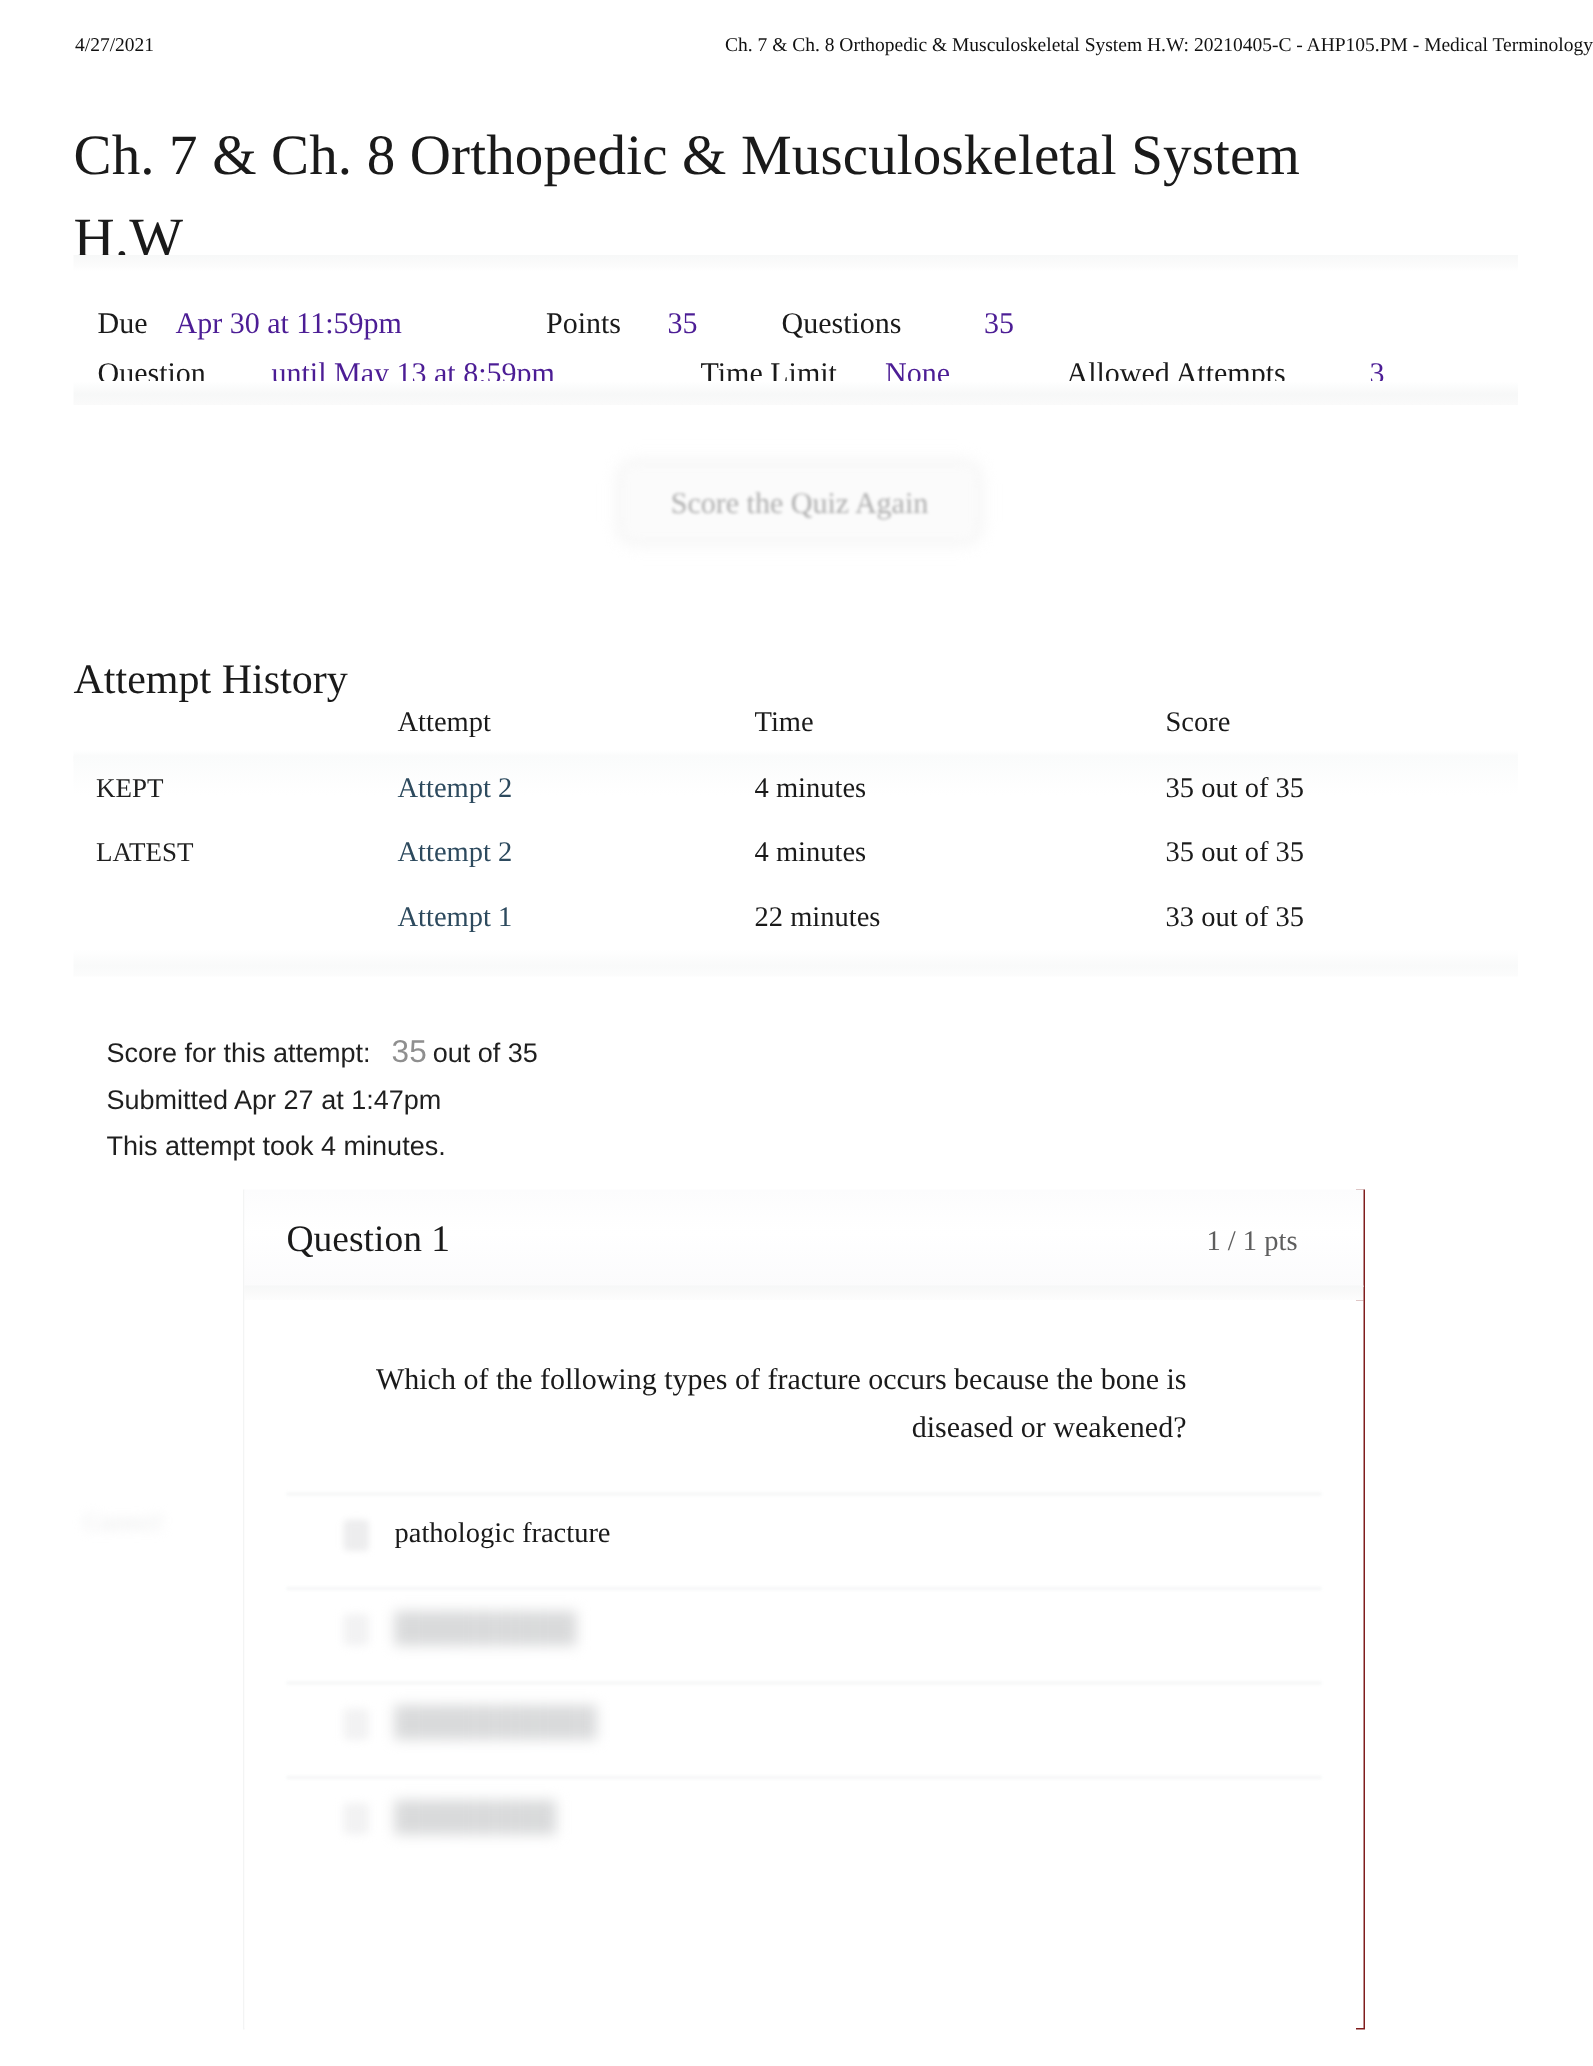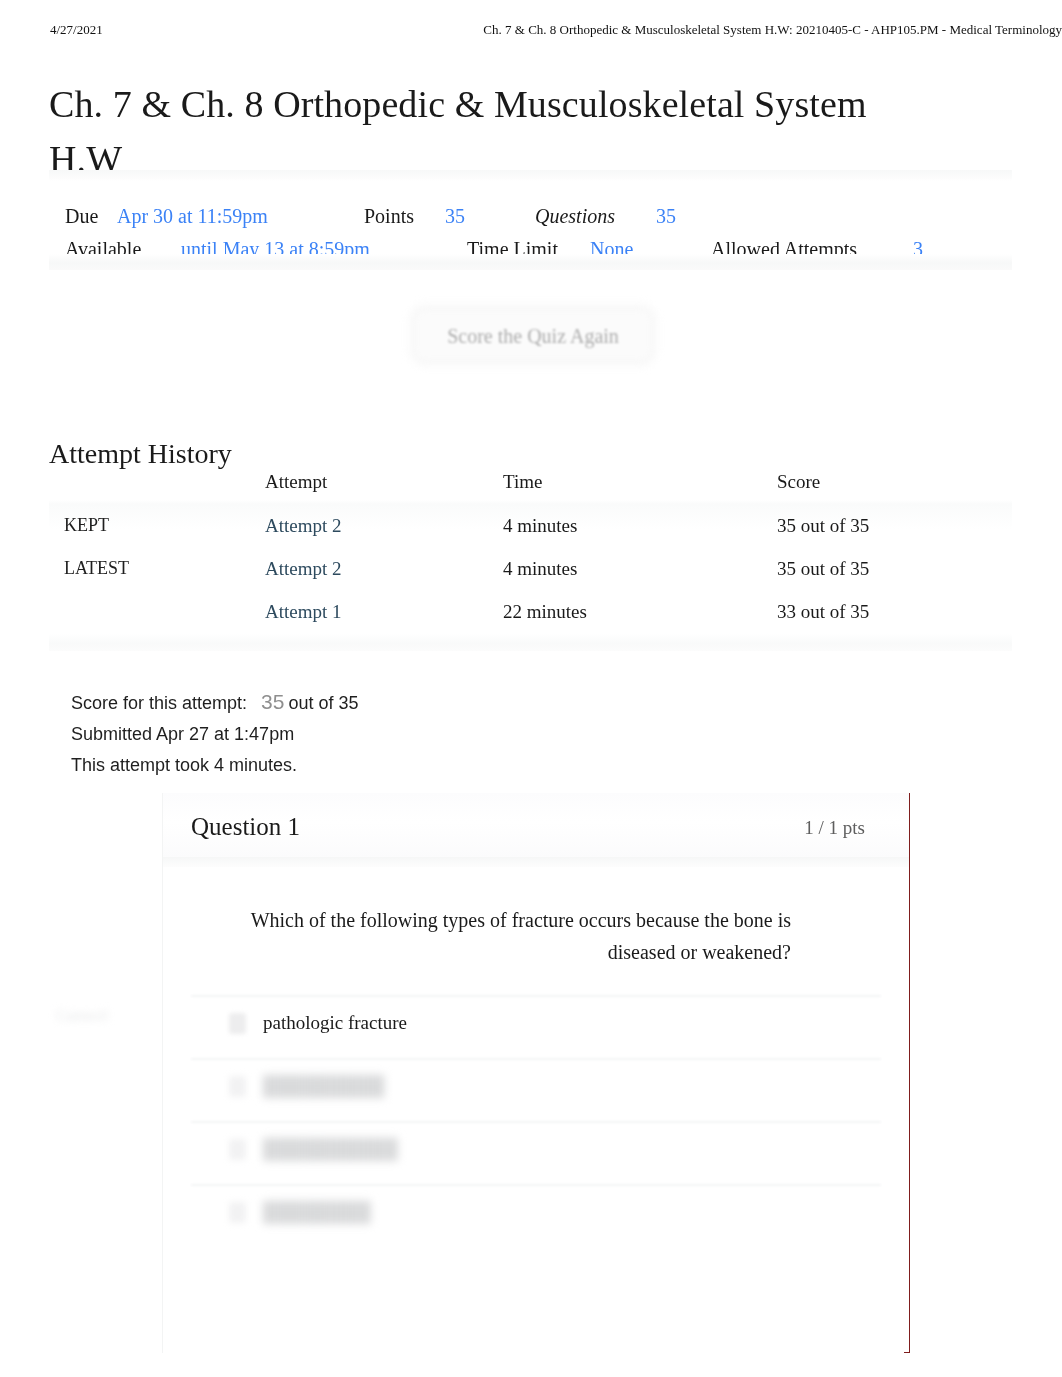--- a/index.html
+++ b/index.html
@@ -81,28 +81,28 @@
     width: 955px;
     height: 33px;
     font-size: 20px;
     line-height: 33px;
     white-space: nowrap;
   }
   .meta-row.r1 { top: 18px; }
   .meta-row.r2 { top: 51px; }
   .mcell { position: absolute; top: 0; margin-top: 12px; }
   .mlabel { color: #1a1a1a; }
-  .mvalue { color: #3b82f6; }
+  .mvalue { color: #4c1d95; }
 
   
   .r1 .c-due-l   { left: 8px; }
   .r1 .c-due-v   { left: 60px; }
   .r1 .c-pts-l   { left: 307px; }
   .r1 .c-pts-v   { left: 388px; }
-  .r1 .c-qs-l    { left: 478px; font-style: italic; }
+  .r1 .c-qs-l    { left: 464px; }
   .r1 .c-qs-v    { left: 599px; }
   
   .r2 .c-av-l    { left: 8px; }
   .r2 .c-av-v    { left: 124px; }
   .r2 .c-tl-l    { left: 410px; }
   .r2 .c-tl-v    { left: 533px; }
   .r2 .c-aa-l    { left: 654px; }
   .r2 .c-aa-v    { left: 856px; }
 
   
@@ -353,21 +353,21 @@
   <div class="meta-row r1">
     <span class="mcell mlabel c-due-l">Due</span>
     <span class="mcell mvalue c-due-v">Apr 30 at 11:59pm</span>
     <span class="mcell mlabel c-pts-l">Points</span>
     <span class="mcell mvalue c-pts-v">35</span>
     <span class="mcell mlabel c-qs-l">Questions</span>
     <span class="mcell mvalue c-qs-v">35</span>
   </div>
 
   <div class="meta-row r2">
-    <span class="mcell mlabel c-av-l">Available</span>
+    <span class="mcell mlabel c-av-l">Question</span>
     <span class="mcell mvalue c-av-v">until May 13 at 8:59pm</span>
     <span class="mcell mlabel c-tl-l">Time Limit</span>
     <span class="mcell mvalue c-tl-v">None</span>
     <span class="mcell mlabel c-aa-l">Allowed Attempts</span>
     <span class="mcell mvalue c-aa-v">3</span>
   </div>
 
   <div class="band-bottom"></div>
 </div>
 

